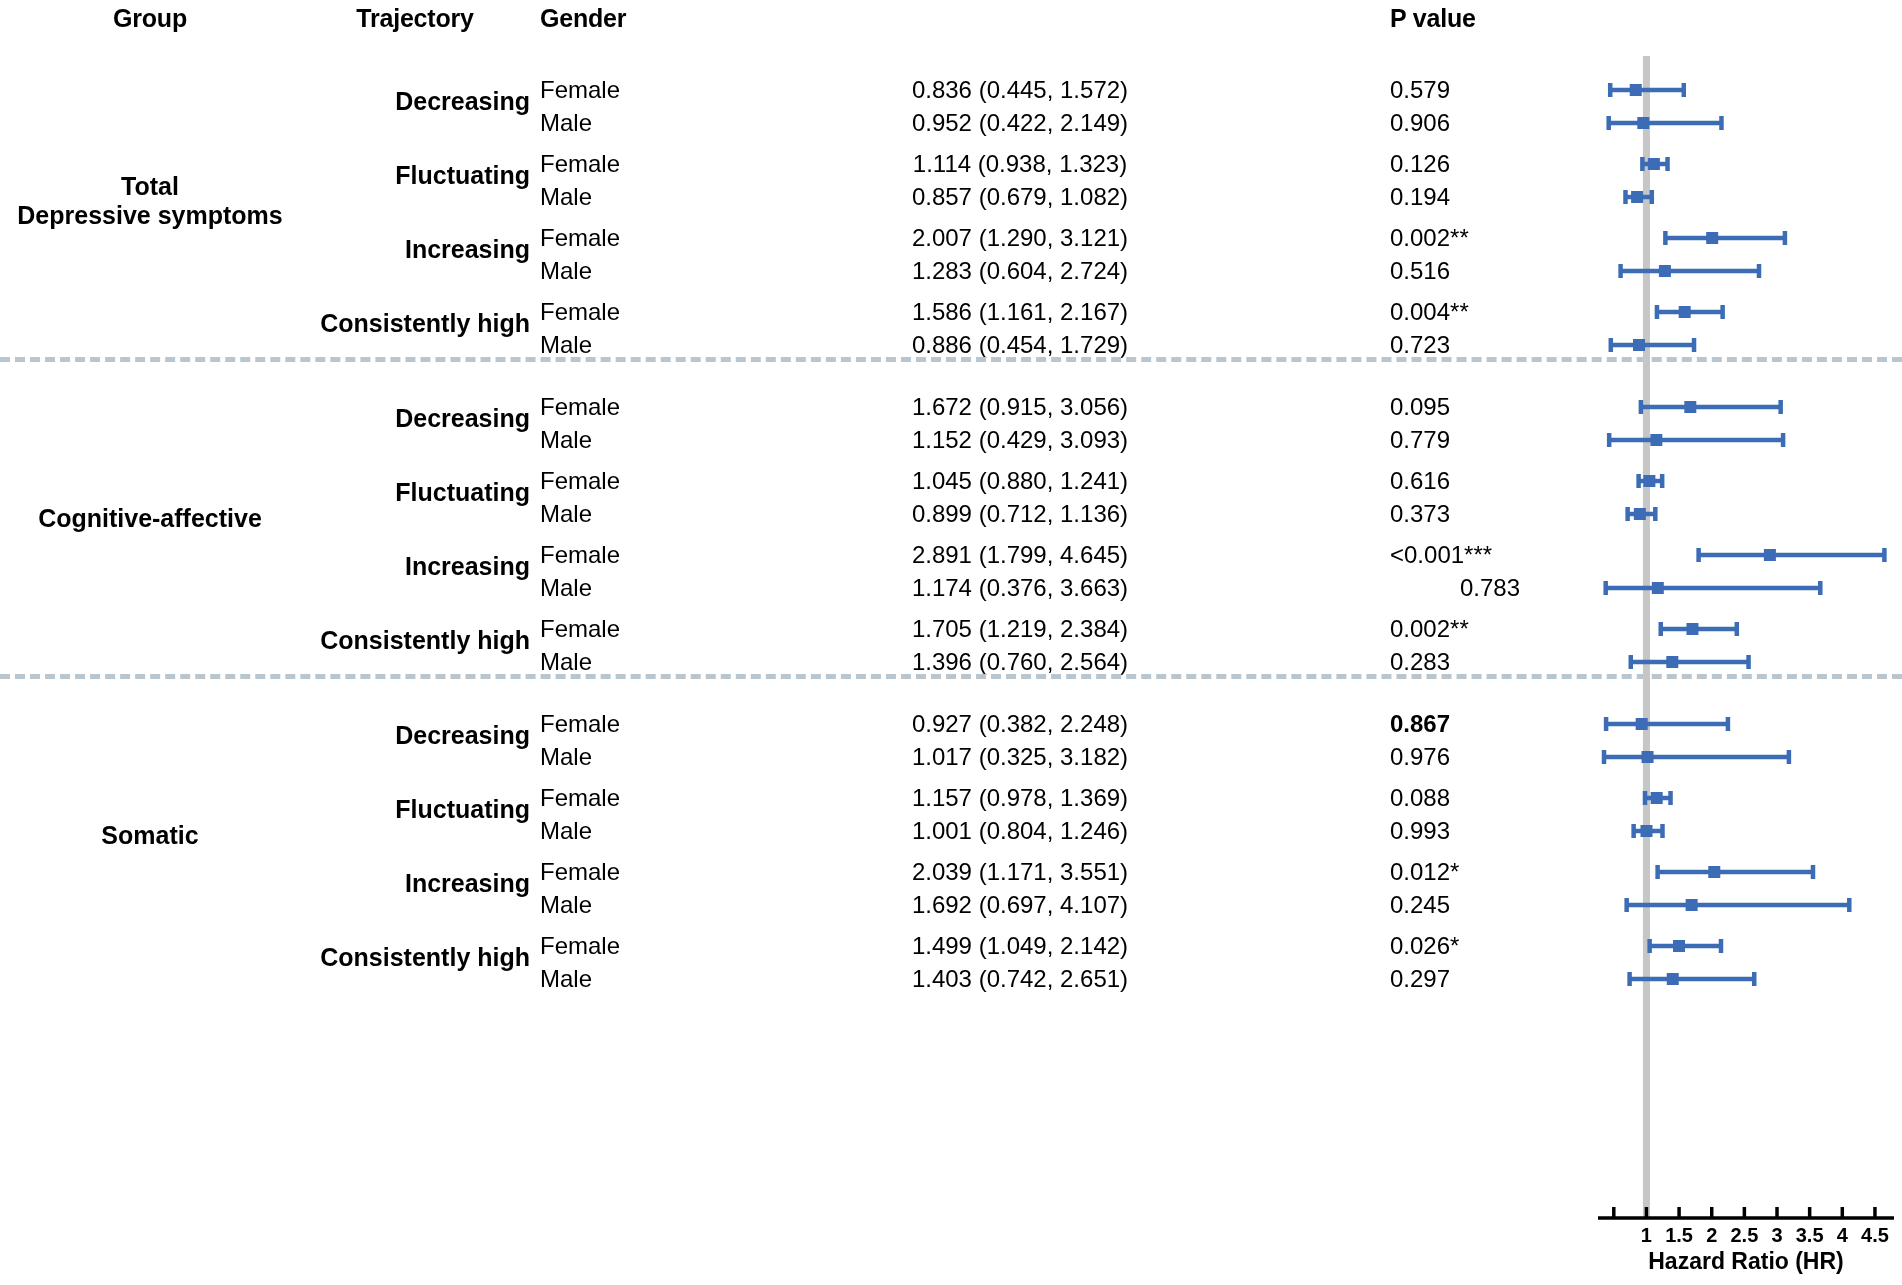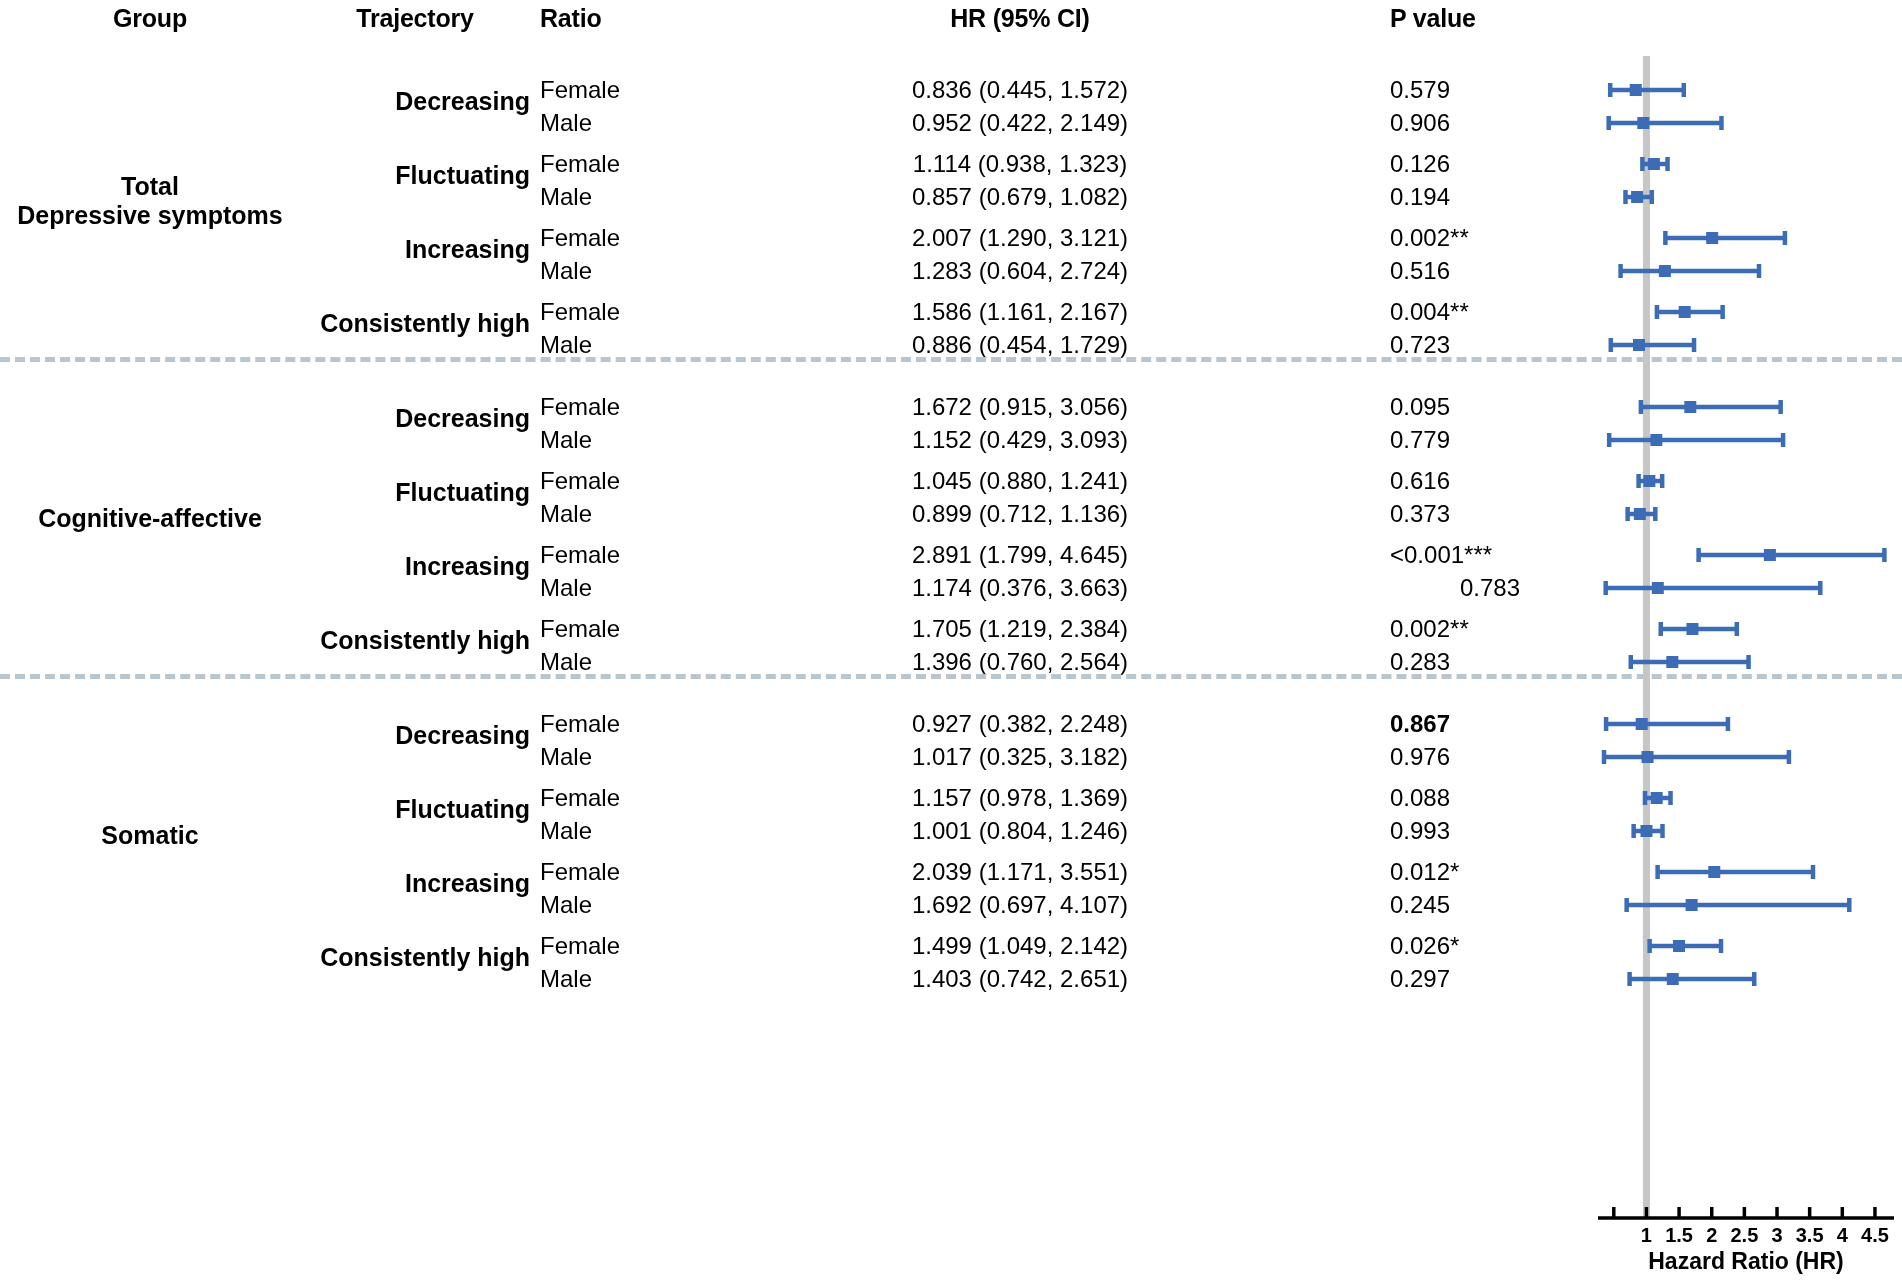--- a/index.html
+++ b/index.html
@@ -101,22 +101,21 @@
     text-align: center;
   }
 </style>
 </head>
 <body>
 
 <div id="page">
 
   <div class="hdr col-group">Group</div>
   <div class="hdr col-trajectory">Trajectory</div>
-  <div class="hdr col-gender">Ratio</div>
-  <div class="hdr col-hr">HR (95% CI)</div>
+  <div class="hdr col-gender">Gender</div>
   <div class="hdr col-p">P value</div>
 
   <div id="table-body">
       <div class="traj-label" style="top: 89px;">Decreasing</div>
       <div class="cell col-gender" style="top: 78px;">Female</div>
       <div class="cell col-hr" style="top: 78px;">0.836 (0.445, 1.572)</div>
       <div class="cell col-p" style="top: 78px;">0.579</div>
       <div class="cell col-gender" style="top: 111px;">Male</div>
       <div class="cell col-hr" style="top: 111px;">0.952 (0.422, 2.149)</div>
       <div class="cell col-p" style="top: 111px;">0.906</div>

